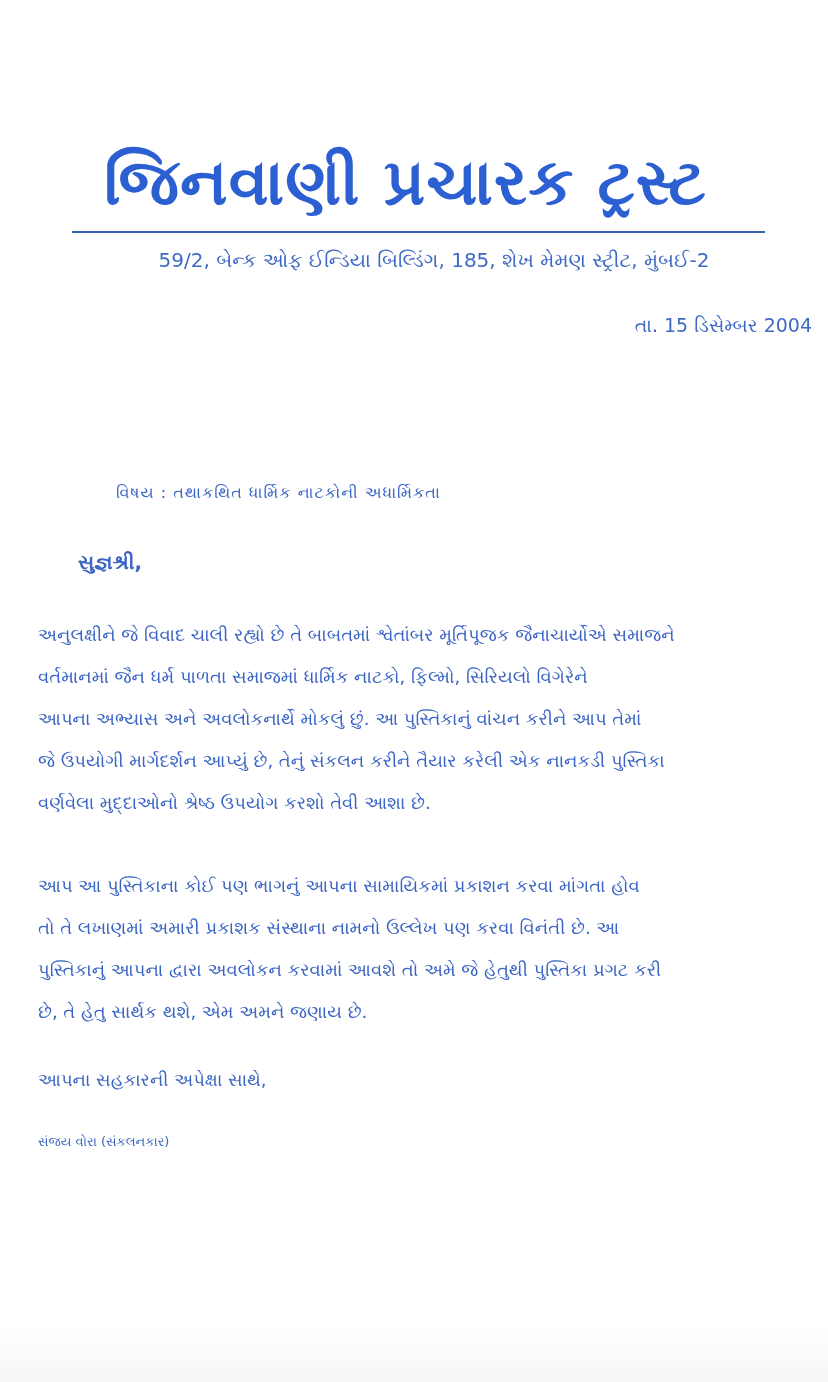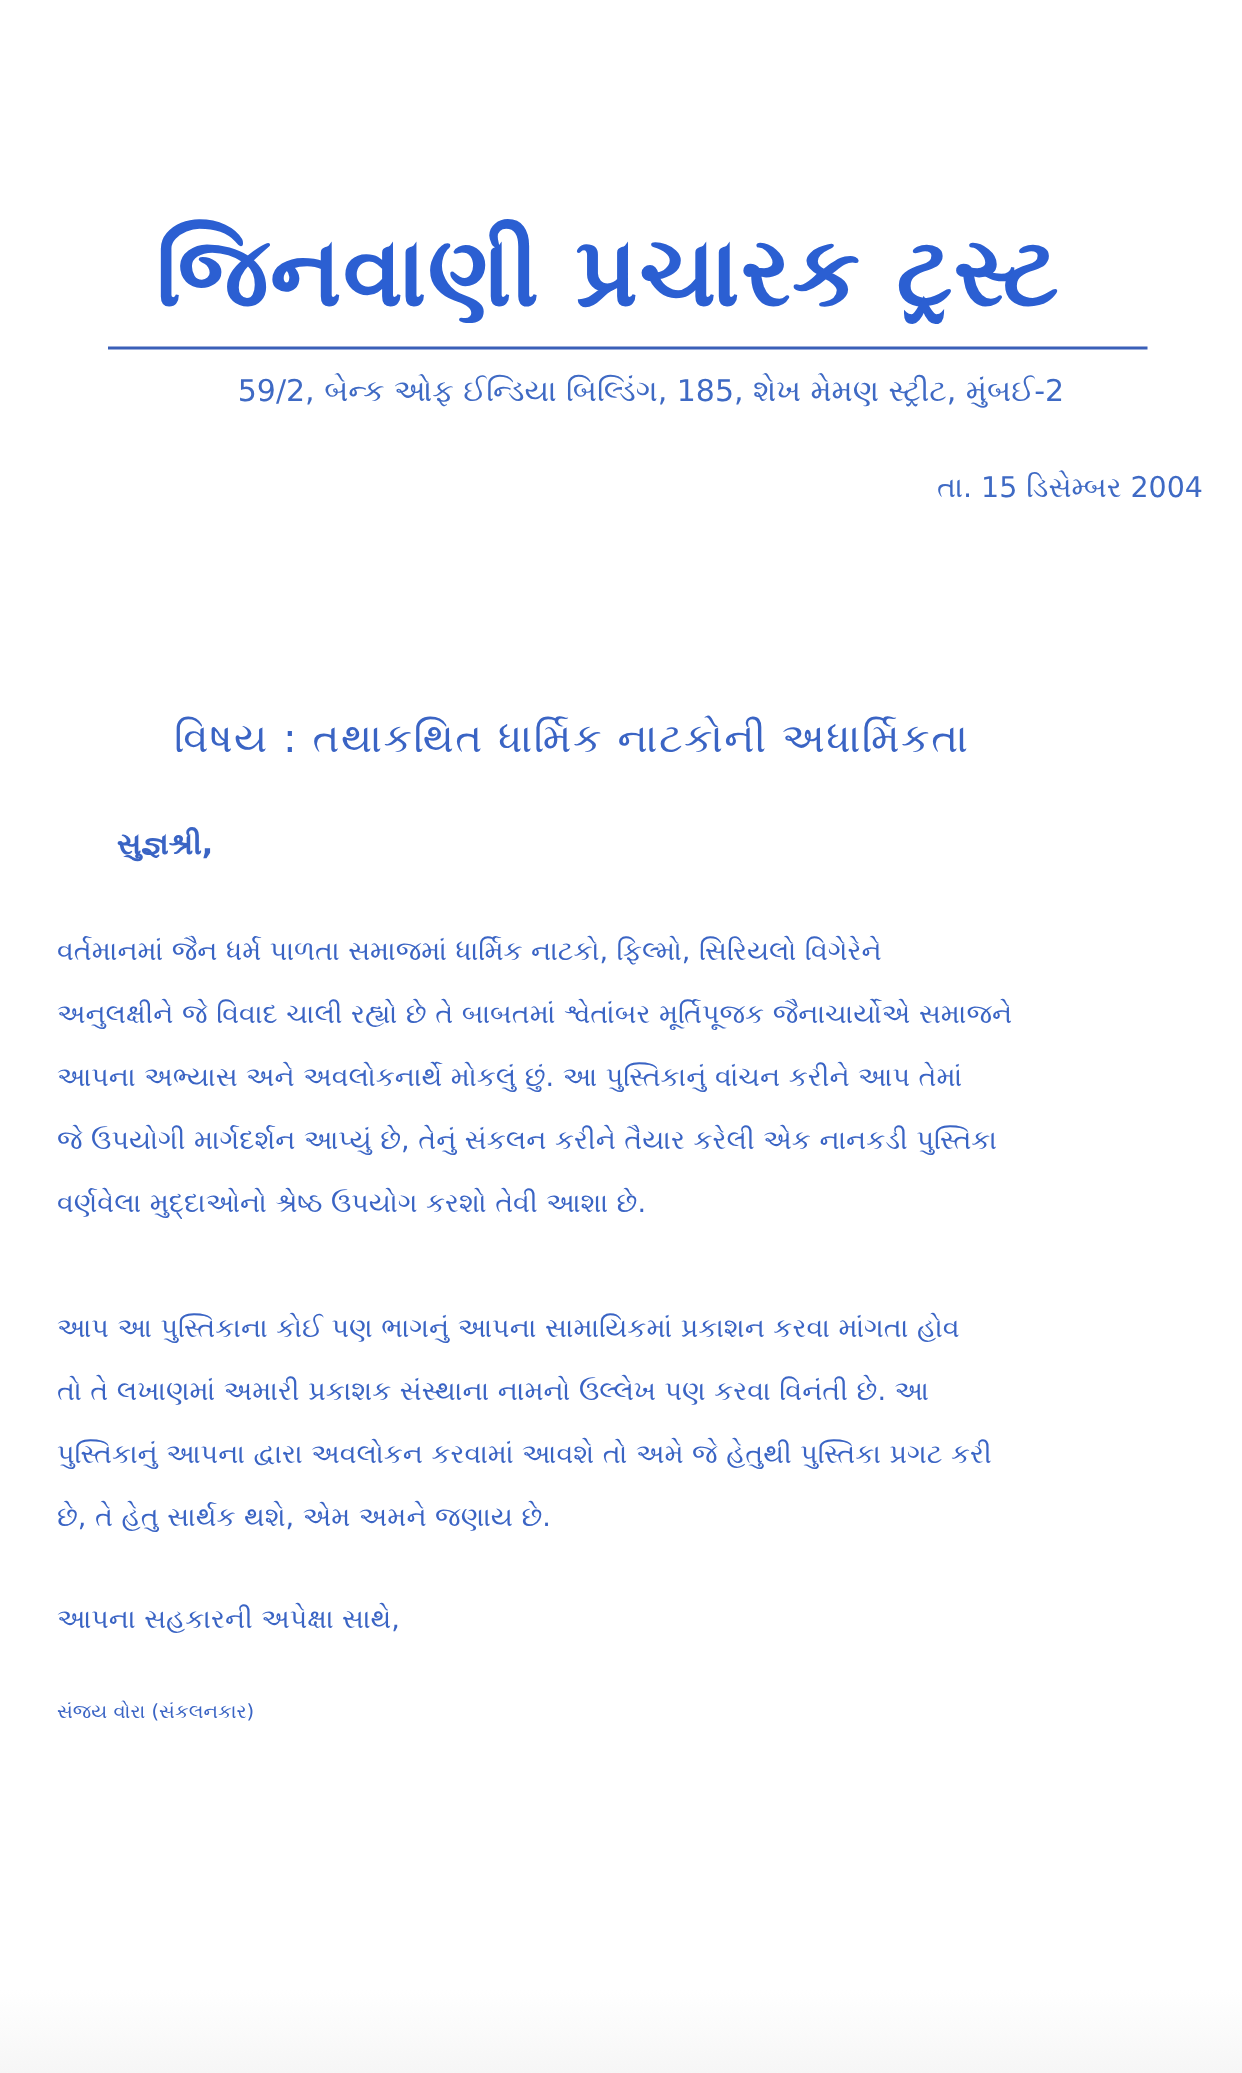--- a/index.html
+++ b/index.html
@@ -48,33 +48,33 @@
       top: 246px;
       width: 660px;
       font-size: 20px;
       line-height: 28px;
       color: #3f6ac4;
       white-space: nowrap;
       text-align: center;
     }
     .date {
       position: absolute;
-      right: 58px;
+      right: 48px;
       top: 311px;
       font-size: 19px;
       line-height: 28px;
       color: #3f6ac4;
       white-space: nowrap;
     }
     .subject {
       position: absolute;
       left: 116px;
       top: 477px;
       width: 640px;
-      font-size: 27px;
+      font-size: 16px;
       line-height: 32px;
       color: #3a64c4;
       letter-spacing: 1px;
       white-space: nowrap;
     }
     .salutation {
       position: absolute;
       left: 38px;
       top: 547px;
       font-size: 20px;
@@ -127,22 +127,22 @@
   <div class="rule"></div>
   <div class="address">59/2, બેન્ક ઓફ ઈન્ડિયા બિલ્ડિંગ, 185, શેખ મેમણ સ્ટ્રીટ, મુંબઈ-2</div>
 
   <div class="date">તા. 15 ડિસેમ્બર 2004</div>
 
   <div class="subject">વિષય : તથાકથિત ધાર્મિક નાટકોની અધાર્મિકતા</div>
 
   <div class="salutation">સુજ્ઞશ્રી,</div>
 
   <div class="para para1">
+    <span class="line">અનુલક્ષીને જે વિવાદ ચાલી રહ્યો છે તે બાબતમાં શ્વેતાંબર મૂર્તિપૂજક જૈનાચાર્યોએ સમાજને</span>
     <span class="line">વર્તમાનમાં જૈન ધર્મ પાળતા સમાજમાં ધાર્મિક નાટકો, ફિલ્મો, સિરિયલો વિગેરેને</span>
-    <span class="line">અનુલક્ષીને જે વિવાદ ચાલી રહ્યો છે તે બાબતમાં શ્વેતાંબર મૂર્તિપૂજક જૈનાચાર્યોએ સમાજને</span>
     <span class="line">આપના અભ્યાસ અને અવલોકનાર્થે મોકલું છું. આ પુસ્તિકાનું વાંચન કરીને આપ તેમાં</span>
     <span class="line">જે ઉપયોગી માર્ગદર્શન આપ્યું છે, તેનું સંકલન કરીને તૈયાર કરેલી એક નાનકડી પુસ્તિકા</span>
     <span class="line">વર્ણવેલા મુદ્દાઓનો શ્રેષ્ઠ ઉપયોગ કરશો તેવી આશા છે.</span>
   </div>
 
   <div class="para para2">
     <span class="line">આપ આ પુસ્તિકાના કોઈ પણ ભાગનું આપના સામાયિકમાં પ્રકાશન કરવા માંગતા હોવ</span>
     <span class="line">તો તે લખાણમાં અમારી પ્રકાશક સંસ્થાના નામનો ઉલ્લેખ પણ કરવા વિનંતી છે. આ</span>
     <span class="line">પુસ્તિકાનું આપના દ્વારા અવલોકન કરવામાં આવશે તો અમે જે હેતુથી પુસ્તિકા પ્રગટ કરી</span>
     <span class="line">છે, તે હેતુ સાર્થક થશે, એમ અમને જણાય છે.</span>

